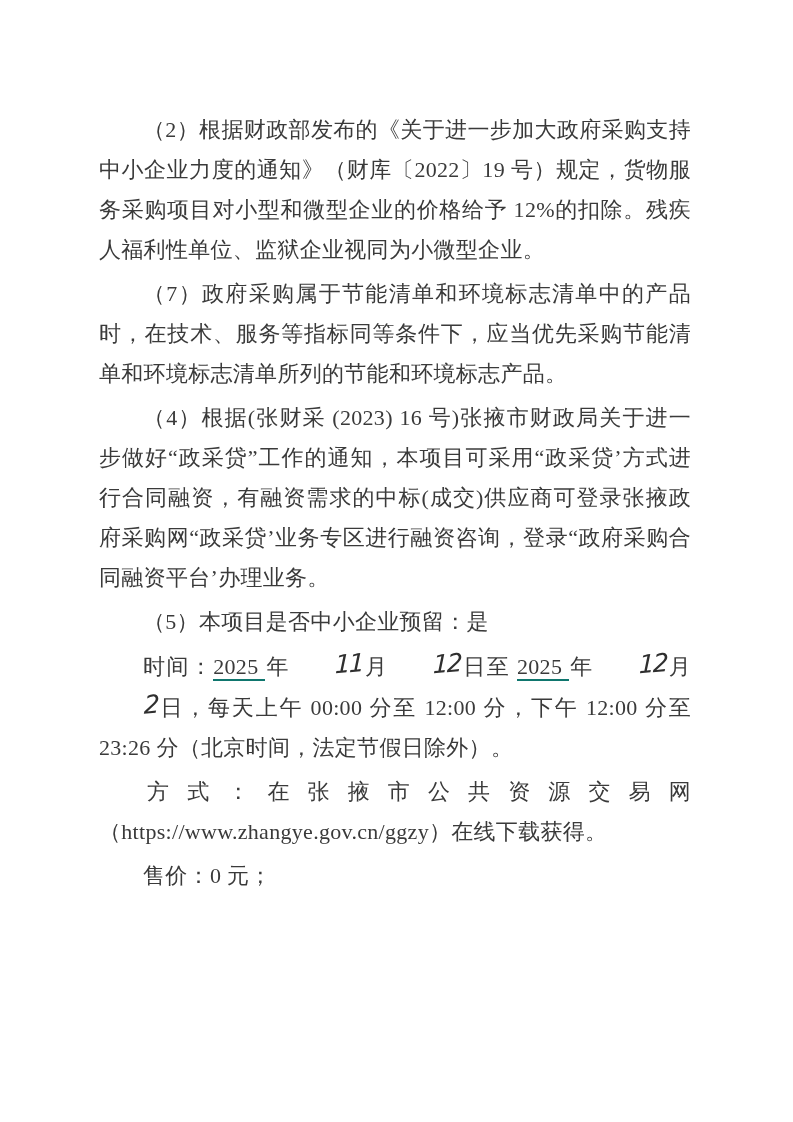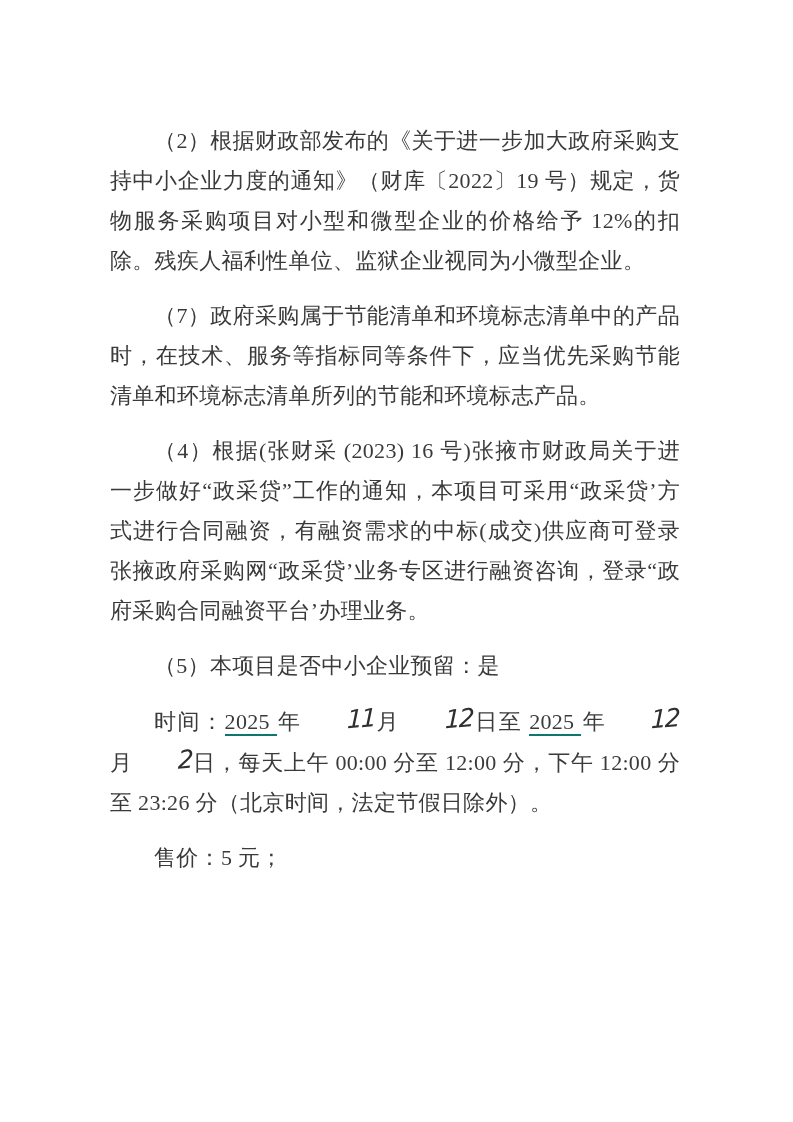--- a/index.html
+++ b/index.html
@@ -21,21 +21,21 @@
     left: 95px;
     top: 106px;
     width: 600px;
     font-size: 22px;
     line-height: 40px;
     text-align: justify;
     text-justify: inter-ideograph;
     letter-spacing: 0.3px;
   }
   p.para {
-    margin: 15px;
+    margin: 4px;
     padding: 0;
   }
   .indent {
     text-indent: 44px;
   }
   .heading {
     text-indent: 0;
   }
   
   .u {
@@ -79,17 +79,21 @@
 
     <p class="para indent">（4）根据(张财采 (2023) 16 号)张掖市财政局关于进一步做好“政采贷”工作的通知，本项目可采用“政采贷’方式进行合同融资，有融资需求的中标(成交)供应商可登录张掖政府采购网“政采贷’业务专区进行融资咨询，登录“政府采购合同融资平台’办理业务。</p>
 
     <p class="para indent">（5）本项目是否中小企业预留：是</p>
 
 
 
     <p class="para indent"><span>时间：</span><span class="u">2025</span><span>年</span><span class="hw">11</span><span>月</span><span class="hw">12</span><span>日至 </span><span class="u">2025</span><span>年</span><span class="hw">12</span><span>月</span><span class="hw">2</span><span>日，每天上午 00:00 分至 12:00 分，下午 12:00 分至 23:26 分（北京时间，法定节假日除外）。</span></p>
 
 
+    <p class="para">
+        <span class="stretch-line">方式：在张掖市公共资源交易网</span>
+        <span class="second-line"><span class="url">（https://www.zhangye.gov.cn/ggzy）</span><span>在线下载获得。</span></span>
+      </p>
 
-    <p class="para indent">售价：5 元；</p>
+    <p class="para indent">售价：0 元；</p>
 
   </div>
 </div>
 
 </body></html>

